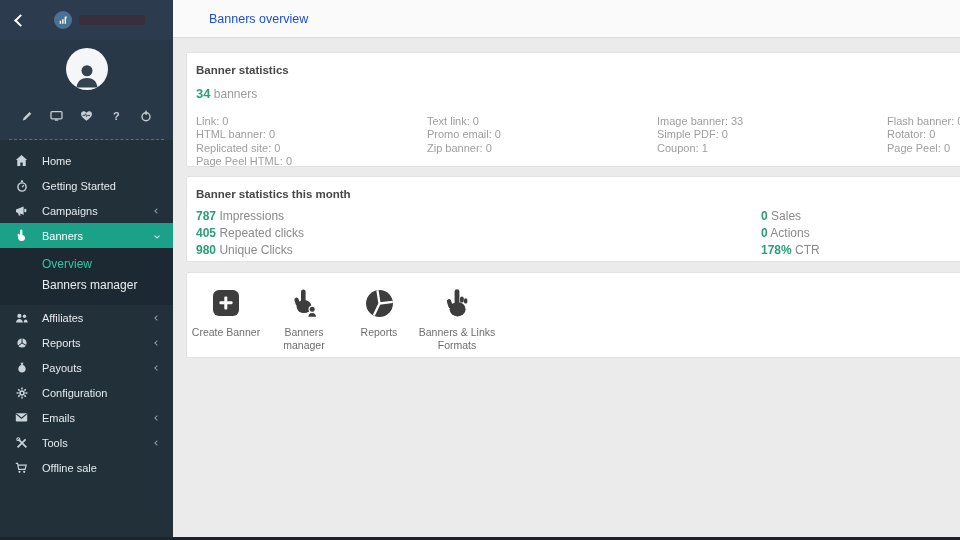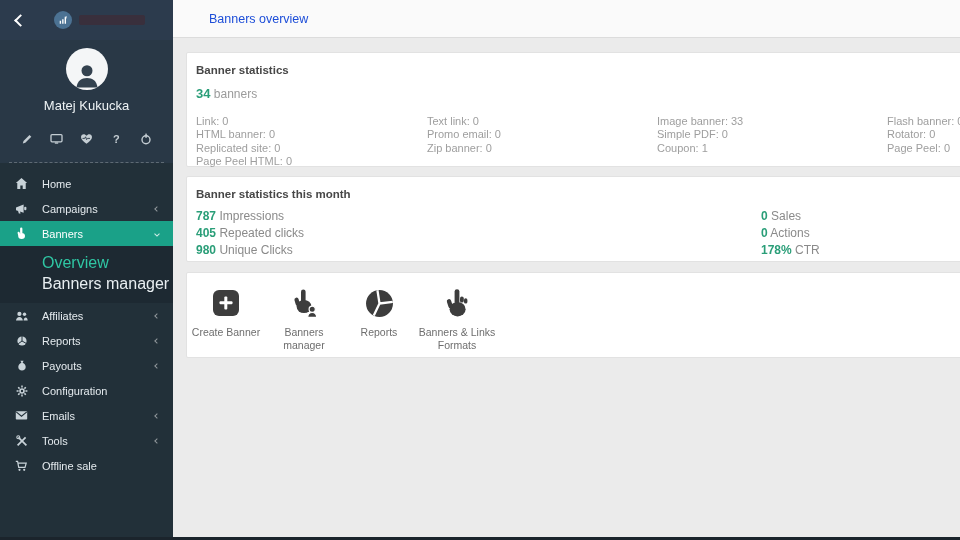--- a/index.html
+++ b/index.html
@@ -55,21 +55,21 @@
   .nav-item .nicon { width:13px; height:13px; margin-right:14px; flex:0 0 13px; color:#c9d3d9; display:flex; align-items:center; justify-content:center; }
   .nav-item .nlabel { flex:1; font-size:11px; color:#e4eaee; white-space:nowrap; }
   .nav-item .chev { width:4px; height:4px; border-left:1.4px solid rgba(255,255,255,.5); border-bottom:1.4px solid rgba(255,255,255,.5); }
   .chev.left { transform:rotate(45deg); }
   .chev.down { transform:rotate(-45deg); }
   .nav-item.active { background:#1aa188; }
   .nav-item.active .nicon, .nav-item.active .nlabel { color:#fff; }
   .nav-item.active .chev { border-color:rgba(255,255,255,.8); }
 
   .submenu { background:#1d2932; padding:6px 0 9px 0; }
-  .submenu-item { height:21px; line-height:21px; padding-left:42px; font-size:16px; color:#e8eef1; cursor:pointer; }
+  .submenu-item { height:21px; line-height:21px; padding-left:42px; font-size:12px; color:#e8eef1; cursor:pointer; }
   .submenu-item.active { color:#2fc6a3; }
 
   
   .content { position:absolute; left:173px; top:38px; width:933px; height:499px; background:#ebebeb; overflow:hidden; }
   .panel { position:absolute; left:13px; width:792px; background:#fff; border:1px solid #e2e2e2; border-radius:2px; }
   .panel-title { font-size:11.5px; font-weight:bold; color:#474747; }
 
   .panel-stats { top:14px; height:115px; padding:11px 0 0 9px; }
   .total-line { margin-top:10px; font-size:12px; color:#9b9b9b; }
   .stat-val { color:#2a9e78; font-weight:bold; }
@@ -118,21 +118,20 @@
 
 <div class="sidebar">
 
   <div class="profile">
     <div class="avatar">
       <svg width="30" height="30" viewBox="0 0 24 24">
         <circle cx="12" cy="8.6" r="4.4" fill="#33424f"></circle>
         <path d="M3.6 22 C4.2 16.6 7.6 14.4 12 14.4 S19.8 16.6 20.4 22 Z" fill="#33424f"></path>
       </svg>
     </div>
-    <div class="user-name">Matej Kukucka</div>
 
     <div class="profile-actions">
       <span class="pa">
         <svg width="12" height="12" viewBox="0 0 12 12">
             <path d="M1.8 10.4 L2.5 7.9 L8.5 1.9 L10.3 3.7 L4.3 9.7 Z" fill="#c4cdd3"></path>
           </svg>
       </span>
       <span class="pa">
         <svg width="13" height="12" viewBox="0 0 13 12">
             <rect x="1" y="1.6" width="11" height="7.2" rx="1" fill="none" stroke="#c4cdd3" stroke-width="1.3"></rect>
@@ -160,20 +159,30 @@
 
     <div class="nav-item">
       <span class="nicon">
         <svg width="13" height="13" viewBox="0 0 12 12">
             <path d="M6 1 L11.2 5.5 H9.9 V11 H7.1 V7.8 H4.9 V11 H2.1 V5.5 H0.8 Z" fill="currentColor"></path>
           </svg>
       </span>
       <span class="nlabel">Home</span>
     </div>
 
+    <div class="nav-item">
+      <span class="nicon">
+        <svg width="12" height="12" viewBox="0 0 12 12">
+            <circle cx="6" cy="7" r="4.1" fill="none" stroke="currentColor" stroke-width="1.4"></circle>
+            <rect x="4.9" y="0.4" width="2.2" height="1.6" fill="currentColor"></rect>
+            <path d="M6 7 L8 5.2" stroke="currentColor" stroke-width="1.2" fill="none"></path>
+          </svg>
+      </span>
+      <span class="nlabel">Getting Started</span>
+    </div>
 
     <div class="nav-item">
       <span class="nicon">
         <svg width="13" height="12" viewBox="0 0 13 12">
             <path d="M1 4.4 L8.6 1.4 V9.8 L1 7.2 Z" fill="currentColor"></path>
             <rect x="9.2" y="3.8" width="2.2" height="3.4" rx="1" fill="currentColor"></rect>
             <path d="M3 7.6 L3.8 10.4 H5.6 L4.8 7.9 Z" fill="currentColor"></path>
           </svg>
       </span>
       <span class="nlabel">Campaigns</span>

